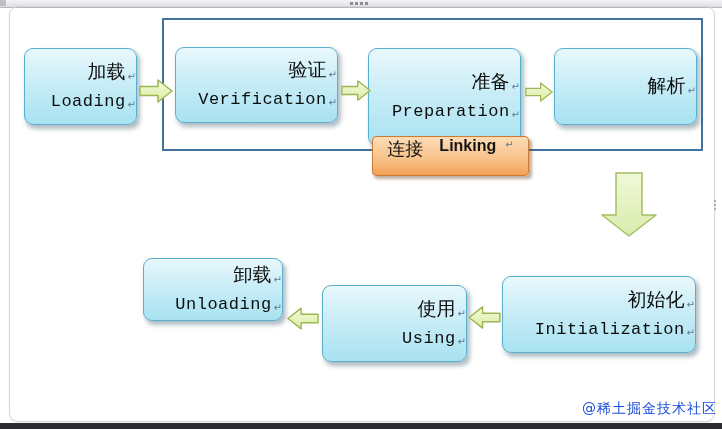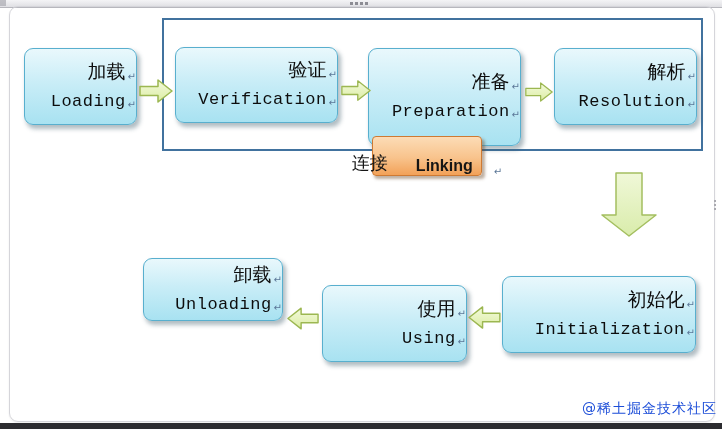--- a/index.html
+++ b/index.html
@@ -48,25 +48,25 @@
     text-align:center;color:#0d0d0d;
   }
   .pbox .line{line-height:26px;white-space:nowrap;}
   .zh{font-family:"DejaVu Serif", serif;font-size:19px;}
   .en{font-family:"Liberation Mono", monospace;font-size:17px;letter-spacing:.5px;}
   .ret{
     font-family:"DejaVu Sans", sans-serif;
     font-size:10px;color:#5b7797;margin-left:2px;position:relative;top:2px;
   }
   .linking-box{
-    position:absolute;left:372px;top:136px;width:110px;height:40px;box-sizing:border-box;
+    position:absolute;left:372px;top:136px;width:157px;height:40px;box-sizing:border-box;
     background:linear-gradient(180deg,#fcdcb6 0%,#f8c38c 55%,#f2a158 100%);
     border:1.5px solid #ce7a33;border-radius:4px;
     box-shadow:2.5px 3px 3px rgba(110,80,50,.45);
-    display:flex;align-items:flex-end;justify-content:center;gap:19px;
+    display:flex;align-items:flex-start;justify-content:center;gap:7px;
     color:#151515;white-space:nowrap;
   }
   .linking-box .zh{font-size:18px;}
   .linking-en{font-family:"Liberation Sans", sans-serif;font-weight:bold;font-size:16px;margin-left:9px;}
   .arrow{position:absolute;}
   .watermark{
     position:absolute;right:5px;top:400px;
     font-size:14px;color:#1d4ed8;letter-spacing:1px;white-space:nowrap;
   }
 </style>
@@ -102,21 +102,20 @@
   <div class="line"><span class="en">Verification</span><span class="ret">↵</span></div>
 </div>
 
 <div class="pbox" style="left:368px;top:48px;width:153px;height:98px;">
   <div class="line"><span class="zh">准备</span><span class="ret">↵</span></div>
   <div class="line"><span class="en">Preparation</span><span class="ret">↵</span></div>
 </div>
 
 <div class="pbox" style="left:554px;top:48px;width:143px;height:77px;">
   <div class="line"><span class="zh">解析</span><span class="ret">↵</span></div>
-  <div class="line"><span class="en">Resolution</span><span class="ret">↵</span></div>
 </div>
 
 <div class="linking-box">
   <span class="zh">连接</span>
     <span class="linking-en">Linking</span>
     <span class="ret">↵</span>
 </div>
 
 <div class="pbox" style="left:502px;top:276px;width:194px;height:77px;">
   <div class="line"><span class="zh">初始化</span><span class="ret">↵</span></div>

